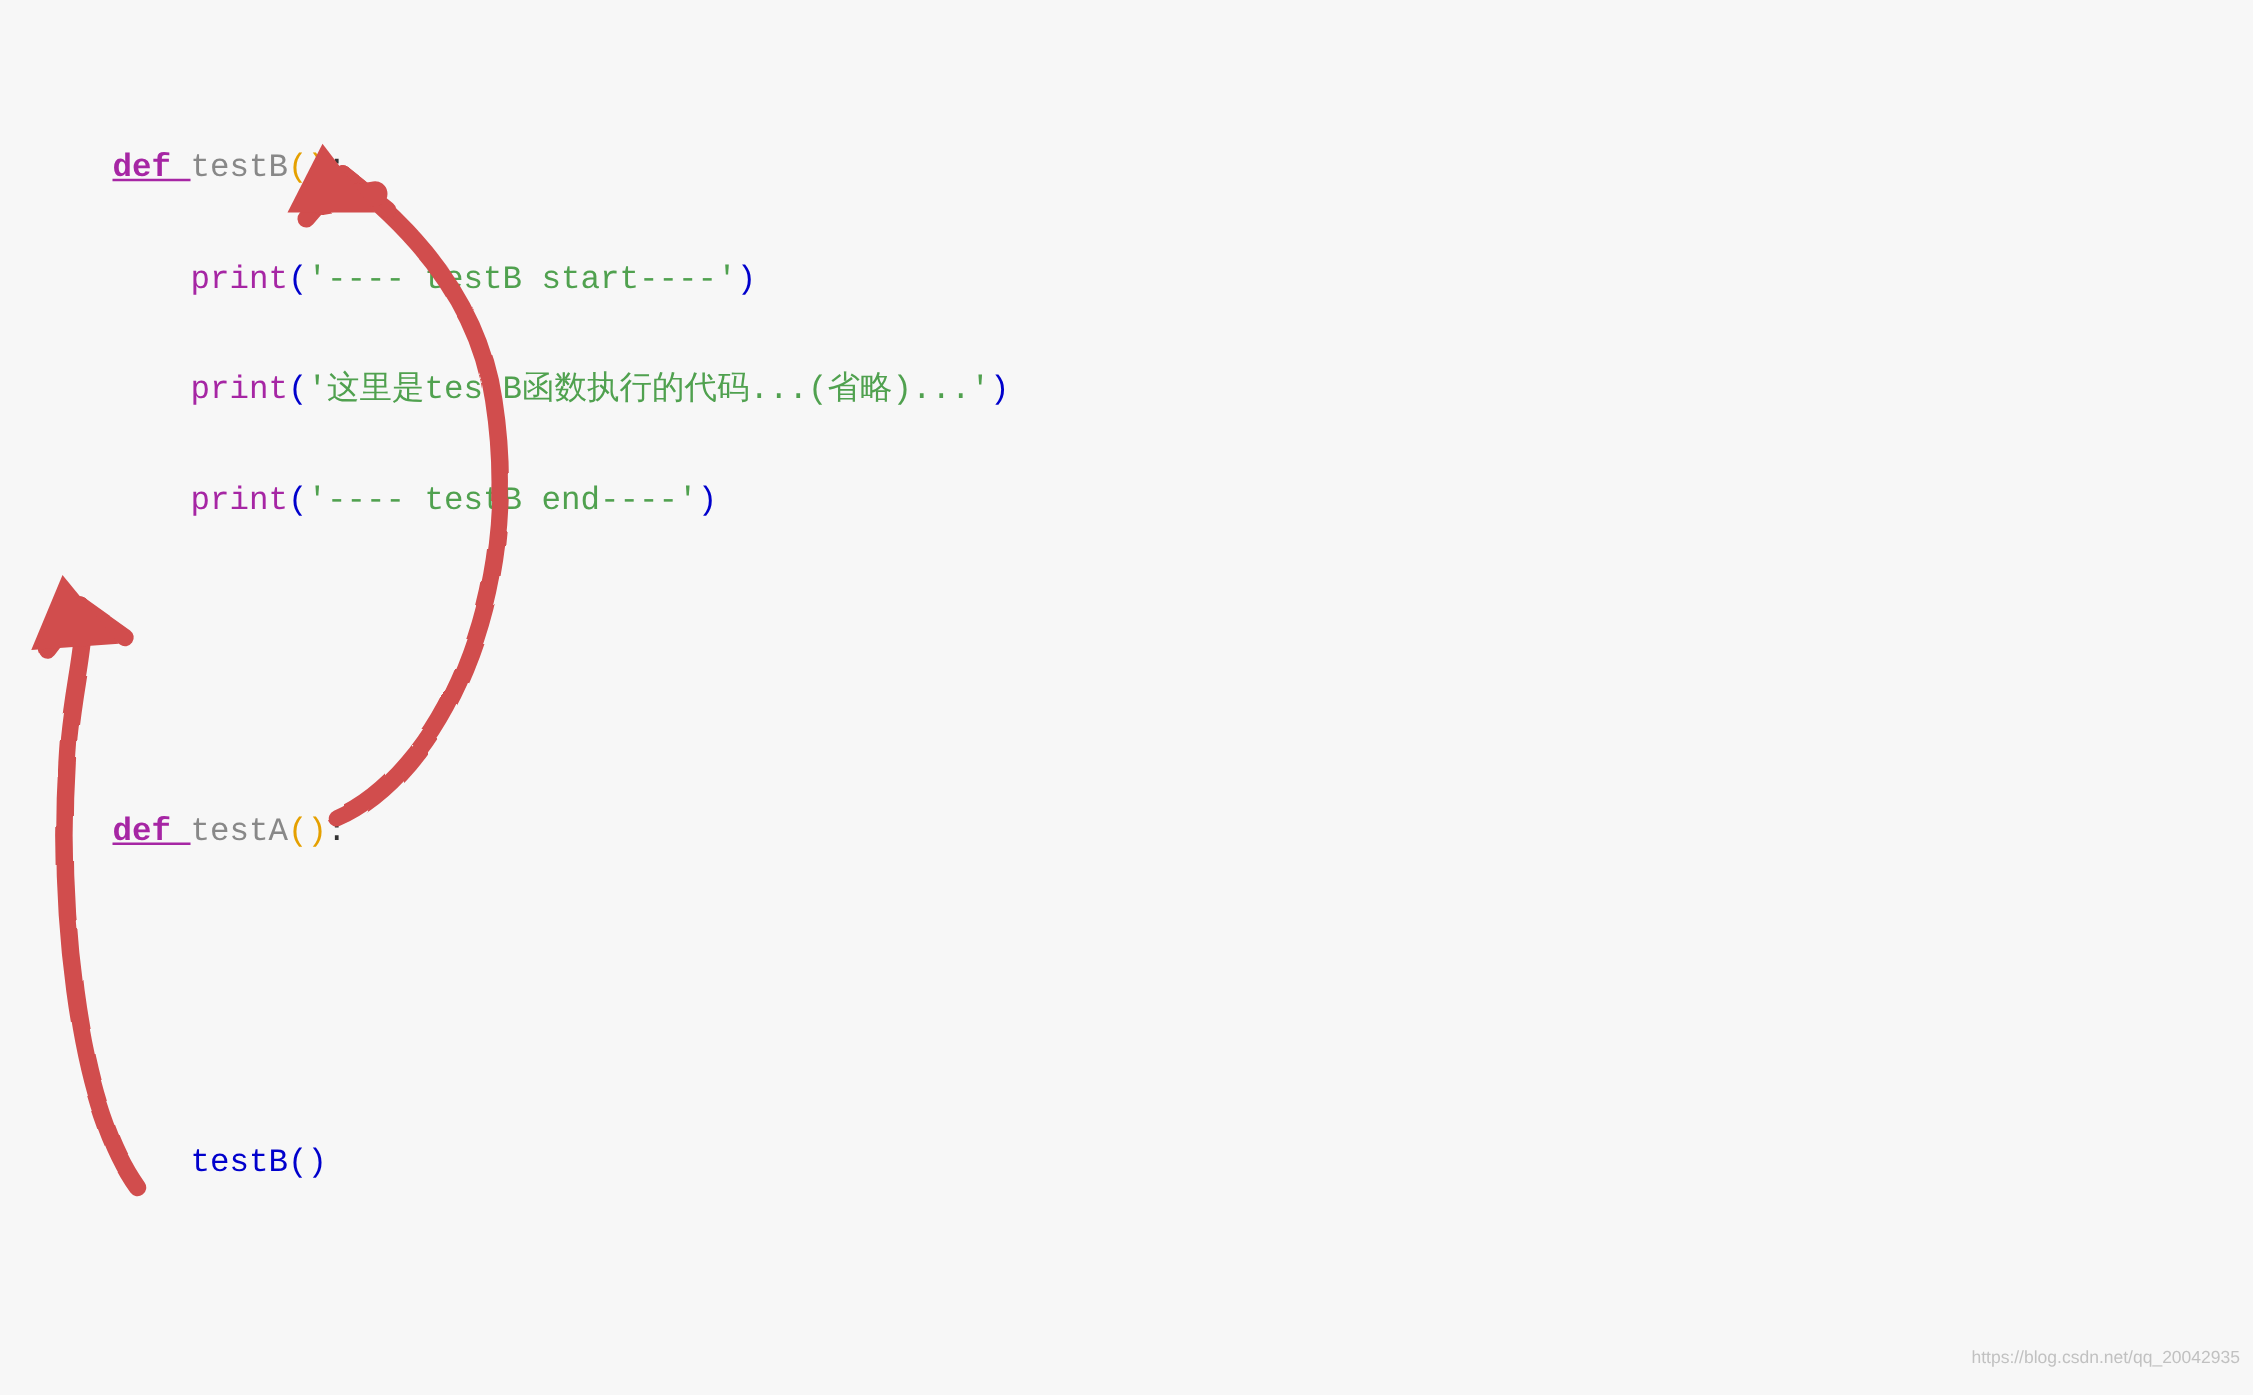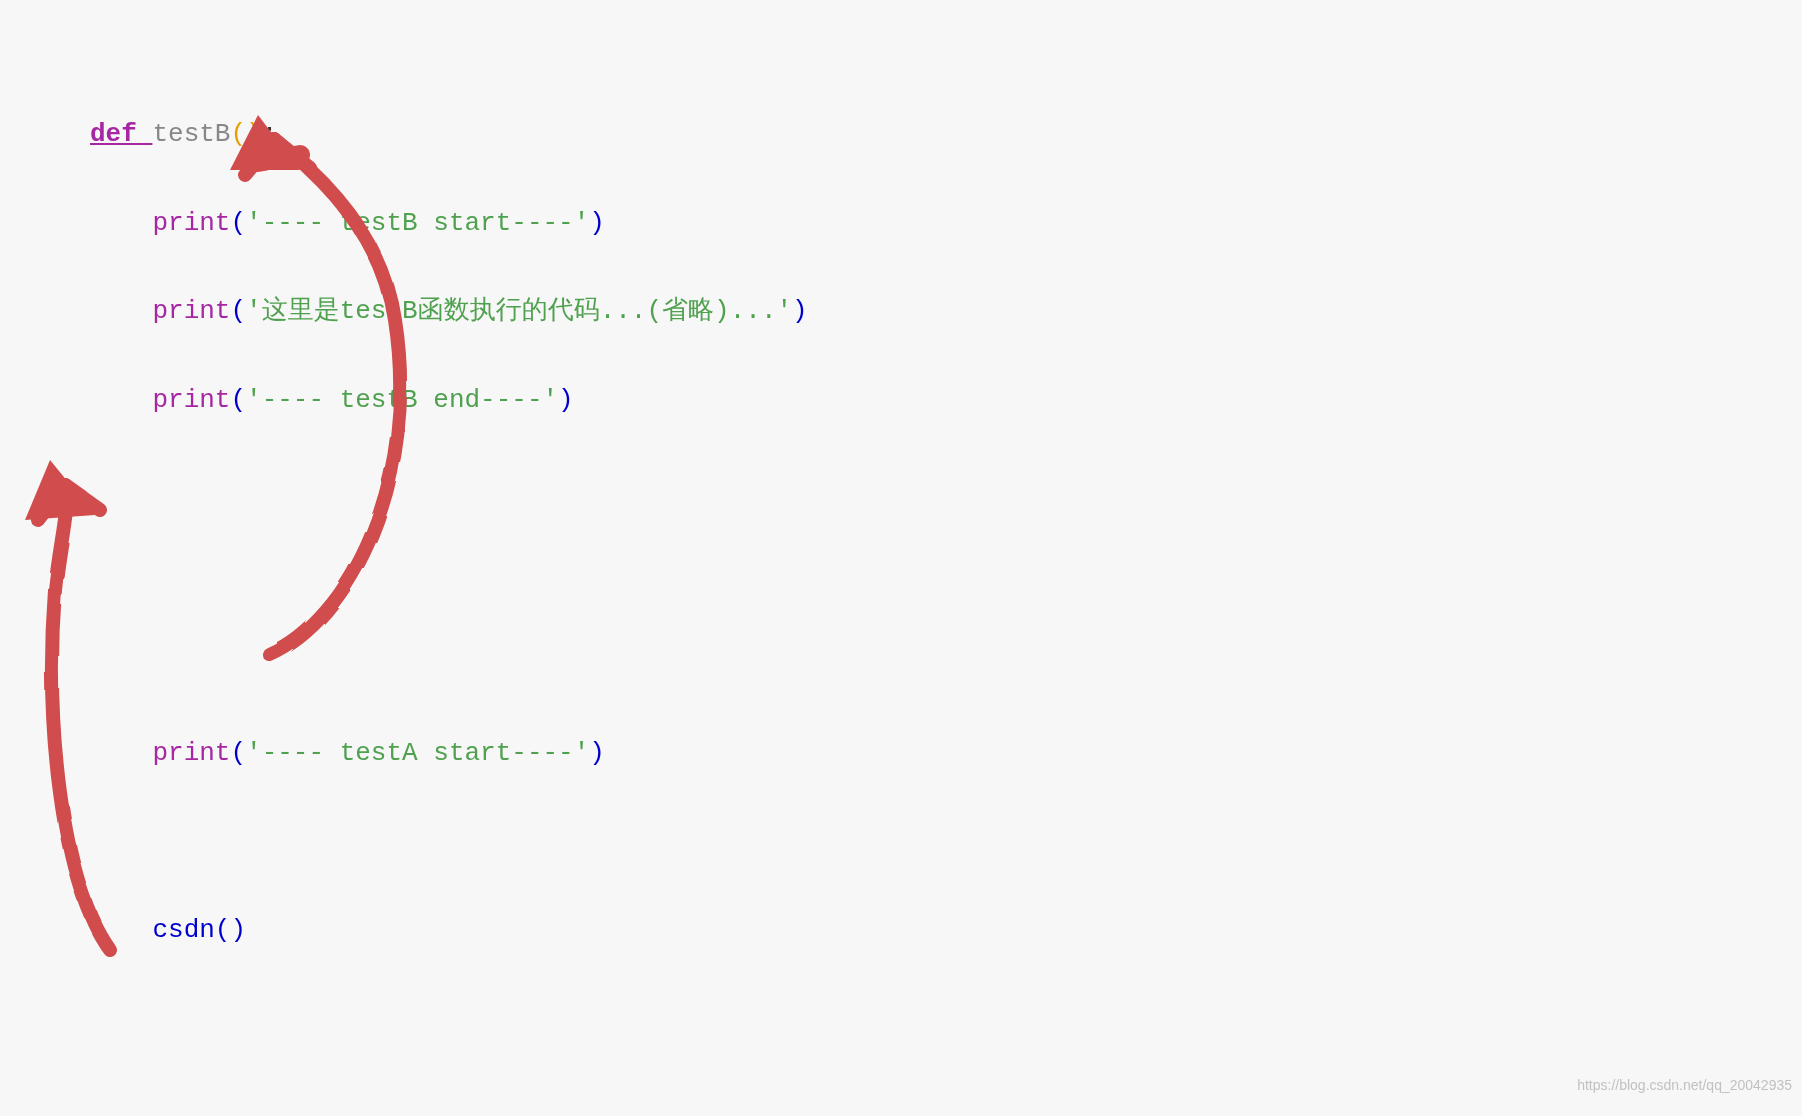--- a/index.html
+++ b/index.html
@@ -47,24 +47,24 @@
 </head>
 <body>
 
 <div class="code">
 <span class="line"><span class="kw-def">def </span><span class="fn-name">testB</span><span class="paren">(</span><span class="paren">)</span><span class="colon">:</span></span>
 <span class="line">    <span class="builtin">print</span><span class="call-p">(</span><span class="str">'---- testB start----'</span><span class="call-p">)</span></span>
 <span class="line">    <span class="builtin">print</span><span class="call-p">(</span><span class="str">'这里是testB函数执行的代码...(省略)...'</span><span class="call-p">)</span></span>
 <span class="line">    <span class="builtin">print</span><span class="call-p">(</span><span class="str">'---- testB end----'</span><span class="call-p">)</span></span>
 <span class="blank"></span>
 <span class="blank"></span>
+<span class="line"><span class="kw-def">def </span><span class="fn-name">testA</span><span class="paren">(</span><span class="paren">)</span><span class="colon">:</span></span>
 <span class="blank"></span>
-<span class="line">    <span class="builtin">print</span><span class="call-p">(</span><span class="str">'---- testA start----'</span><span class="call-p">)</span></span>
 <span class="blank"></span>
-<span class="line">    <span class="call">csdn()</span></span>
+<span class="line">    <span class="call">testB()</span></span>
 <span class="blank"></span>
 
 
 
 </div>
 
 <svg class="arrows" viewBox="0 0 1802 1116">
   <defs>
     <filter id="rough">
       <feTurbulence type="fractalNoise" baseFrequency="0.02" numOctaves="2" result="noise"></feTurbulence>

